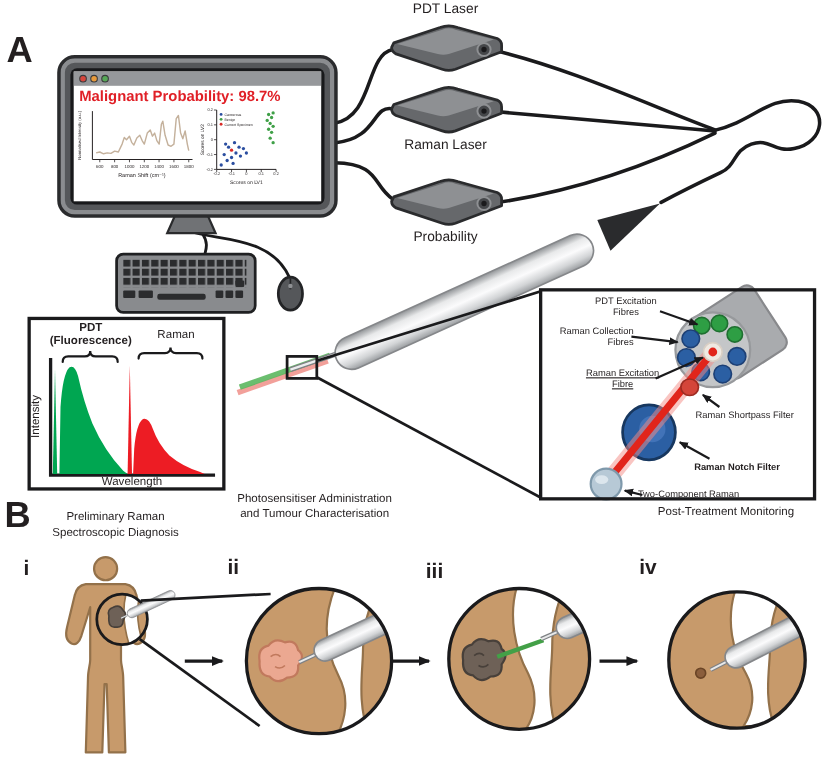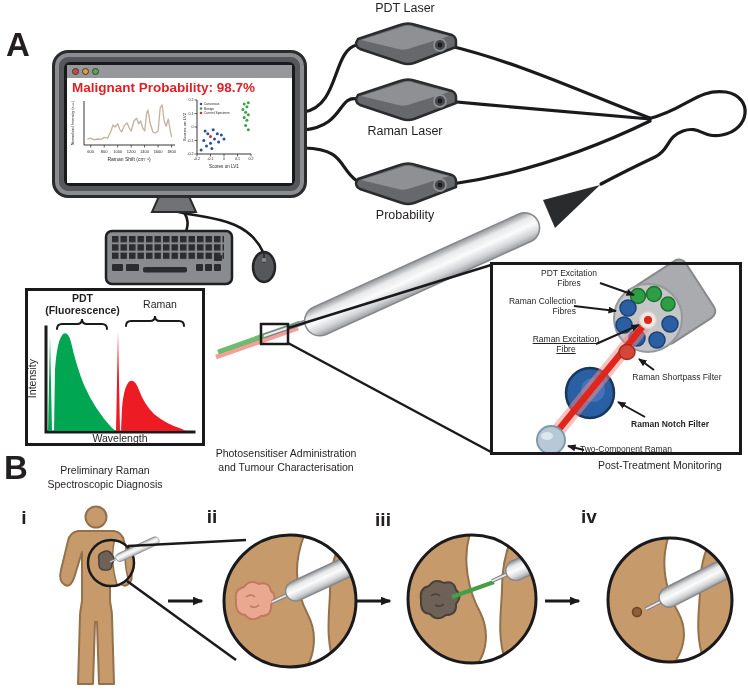--- a/index.html
+++ b/index.html
@@ -363,16 +363,16 @@
   <div class="lbl sb-lbl" style="left:60px;top:432px;width:120px;">Wavelength</div>
 
   <div class="lbl hdr" style="left:20px;top:463px;width:170px;">Preliminary Raman
 Spectroscopic Diagnosis</div>
   <div class="lbl hdr" style="left:193px;top:446px;width:186px;">Photosensitiser Administration
 and Tumour Characterisation</div>
   <div class="lbl hdr" style="left:572px;top:458px;width:176px;">Post-Treatment Monitoring</div>
 
   <div class="lbl numeral" style="left:14px;top:506px;width:20px;">i</div>
   <div class="lbl numeral" style="left:200px;top:505px;width:24px;">ii</div>
-  <div class="lbl numeral" style="left:368px;top:508px;width:30px;">iii</div>
+  <div class="lbl numeral" style="left:380px;top:508px;width:30px;">iii</div>
   <div class="lbl numeral" style="left:575px;top:505px;width:28px;">iv</div>
 
 </div>
 
 </body></html>

